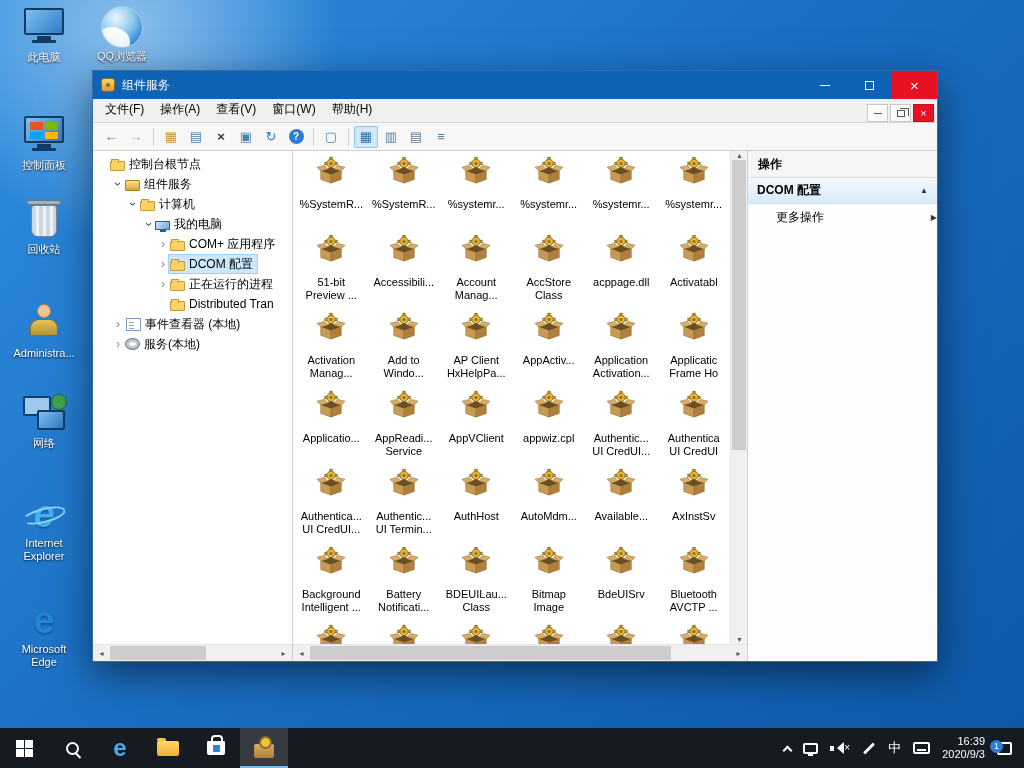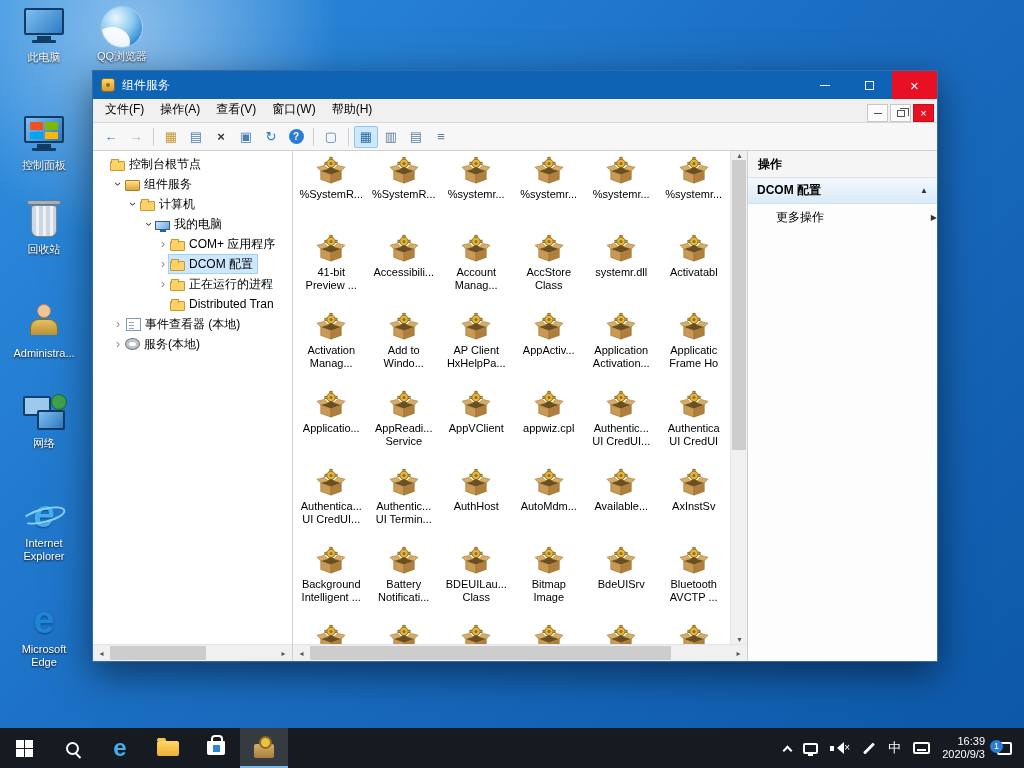--- a/index.html
+++ b/index.html
@@ -113,21 +113,21 @@
   .vs-track { flex:1; position:relative; }
   .vs-thumb { position:absolute; left:1px; right:1px; background:#cdcdcd; border-radius:1px; }
 
   
   .center-panel { flex:1; display:flex; flex-direction:column; min-width:0; }
   .center-main { flex:1; display:flex; min-height:0; }
   .grid { flex:1; display:grid; grid-template-columns:repeat(6,1fr); align-content:start;
     padding:4px 0 0 2px; overflow:hidden; }
   .grid-item { height:78px; display:flex; flex-direction:column; align-items:center; text-align:center;
     font-size:11px; line-height:13px; cursor:pointer; overflow:hidden; }
-  .grid-label { white-space:pre-line; margin-top:3px; }
+  .grid-label { white-space:pre-line; margin-top:13px; }
   .box-icon svg { display:block; }
 
   
   .actions-panel { width:190px; flex:0 0 190px; border-left:1px solid #d0d0d0; background:#fdfdfd;
     display:flex; flex-direction:column; }
   .ap-title { height:27px; line-height:27px; padding-left:10px; font-weight:bold; background:#f5f5f5;
     border-bottom:1px solid #e0e0e0; }
   .ap-group { height:26px; display:flex; align-items:center; padding:0 9px; font-weight:bold;
     background:linear-gradient(#f4f9fe,#d9eaf8); border-bottom:1px solid #cfe2f3; cursor:pointer; }
   .ap-collapse { margin-left:auto; font-size:8px; color:#333; }
@@ -518,21 +518,21 @@
       <circle cx="16" cy="9" r="4.5"></circle>
     </g>
     <circle cx="16" cy="9" r="1.6" fill="#8a6d1f"></circle>
     <polygon points="16,13 27,17 16,21 5,17" fill="#6b4f23"></polygon>
     <polygon points="5,17 1,13 9,11 13,15" fill="#d8ac68" stroke="#8a6d1f" stroke-width="0.5"></polygon>
     <polygon points="27,17 31,13 23,11 19,15" fill="#d8ac68" stroke="#8a6d1f" stroke-width="0.5"></polygon>
     <polygon points="5,17 16,21 16,30 5,26" fill="#c99955" stroke="#8a6d1f" stroke-width="0.5"></polygon>
     <polygon points="27,17 16,21 16,30 27,26" fill="#b07f3e" stroke="#8a6d1f" stroke-width="0.5"></polygon>
   </svg>
 </span>
-                <span class="grid-label">41-bit
+                <span class="grid-label">51-bit
 Preview ...</span>
               </div>
               <div class="grid-item">
                 <span class="box-icon">
   <svg width="30" height="30" viewBox="0 0 32 32">
     <g fill="#e8b33a" stroke="#8a6d1f" stroke-width="1">
       <rect x="14.8" y="2.5" width="2.4" height="3"></rect>
       <rect x="14.8" y="12.5" width="2.4" height="3"></rect>
       <rect x="9.5" y="7.8" width="3" height="2.4"></rect>
       <rect x="19.5" y="7.8" width="3" height="2.4"></rect>
@@ -601,21 +601,21 @@
       <circle cx="16" cy="9" r="4.5"></circle>
     </g>
     <circle cx="16" cy="9" r="1.6" fill="#8a6d1f"></circle>
     <polygon points="16,13 27,17 16,21 5,17" fill="#6b4f23"></polygon>
     <polygon points="5,17 1,13 9,11 13,15" fill="#d8ac68" stroke="#8a6d1f" stroke-width="0.5"></polygon>
     <polygon points="27,17 31,13 23,11 19,15" fill="#d8ac68" stroke="#8a6d1f" stroke-width="0.5"></polygon>
     <polygon points="5,17 16,21 16,30 5,26" fill="#c99955" stroke="#8a6d1f" stroke-width="0.5"></polygon>
     <polygon points="27,17 16,21 16,30 27,26" fill="#b07f3e" stroke="#8a6d1f" stroke-width="0.5"></polygon>
   </svg>
 </span>
-                <span class="grid-label">systemr.dll</span>
+                <span class="grid-label">acppage.dll</span>
               </div>
               <div class="grid-item">
                 <span class="box-icon">
   <svg width="30" height="30" viewBox="0 0 32 32">
     <g fill="#e8b33a" stroke="#8a6d1f" stroke-width="1">
       <rect x="14.8" y="2.5" width="2.4" height="3"></rect>
       <rect x="14.8" y="12.5" width="2.4" height="3"></rect>
       <rect x="9.5" y="7.8" width="3" height="2.4"></rect>
       <rect x="19.5" y="7.8" width="3" height="2.4"></rect>
       <circle cx="16" cy="9" r="4.5"></circle>

